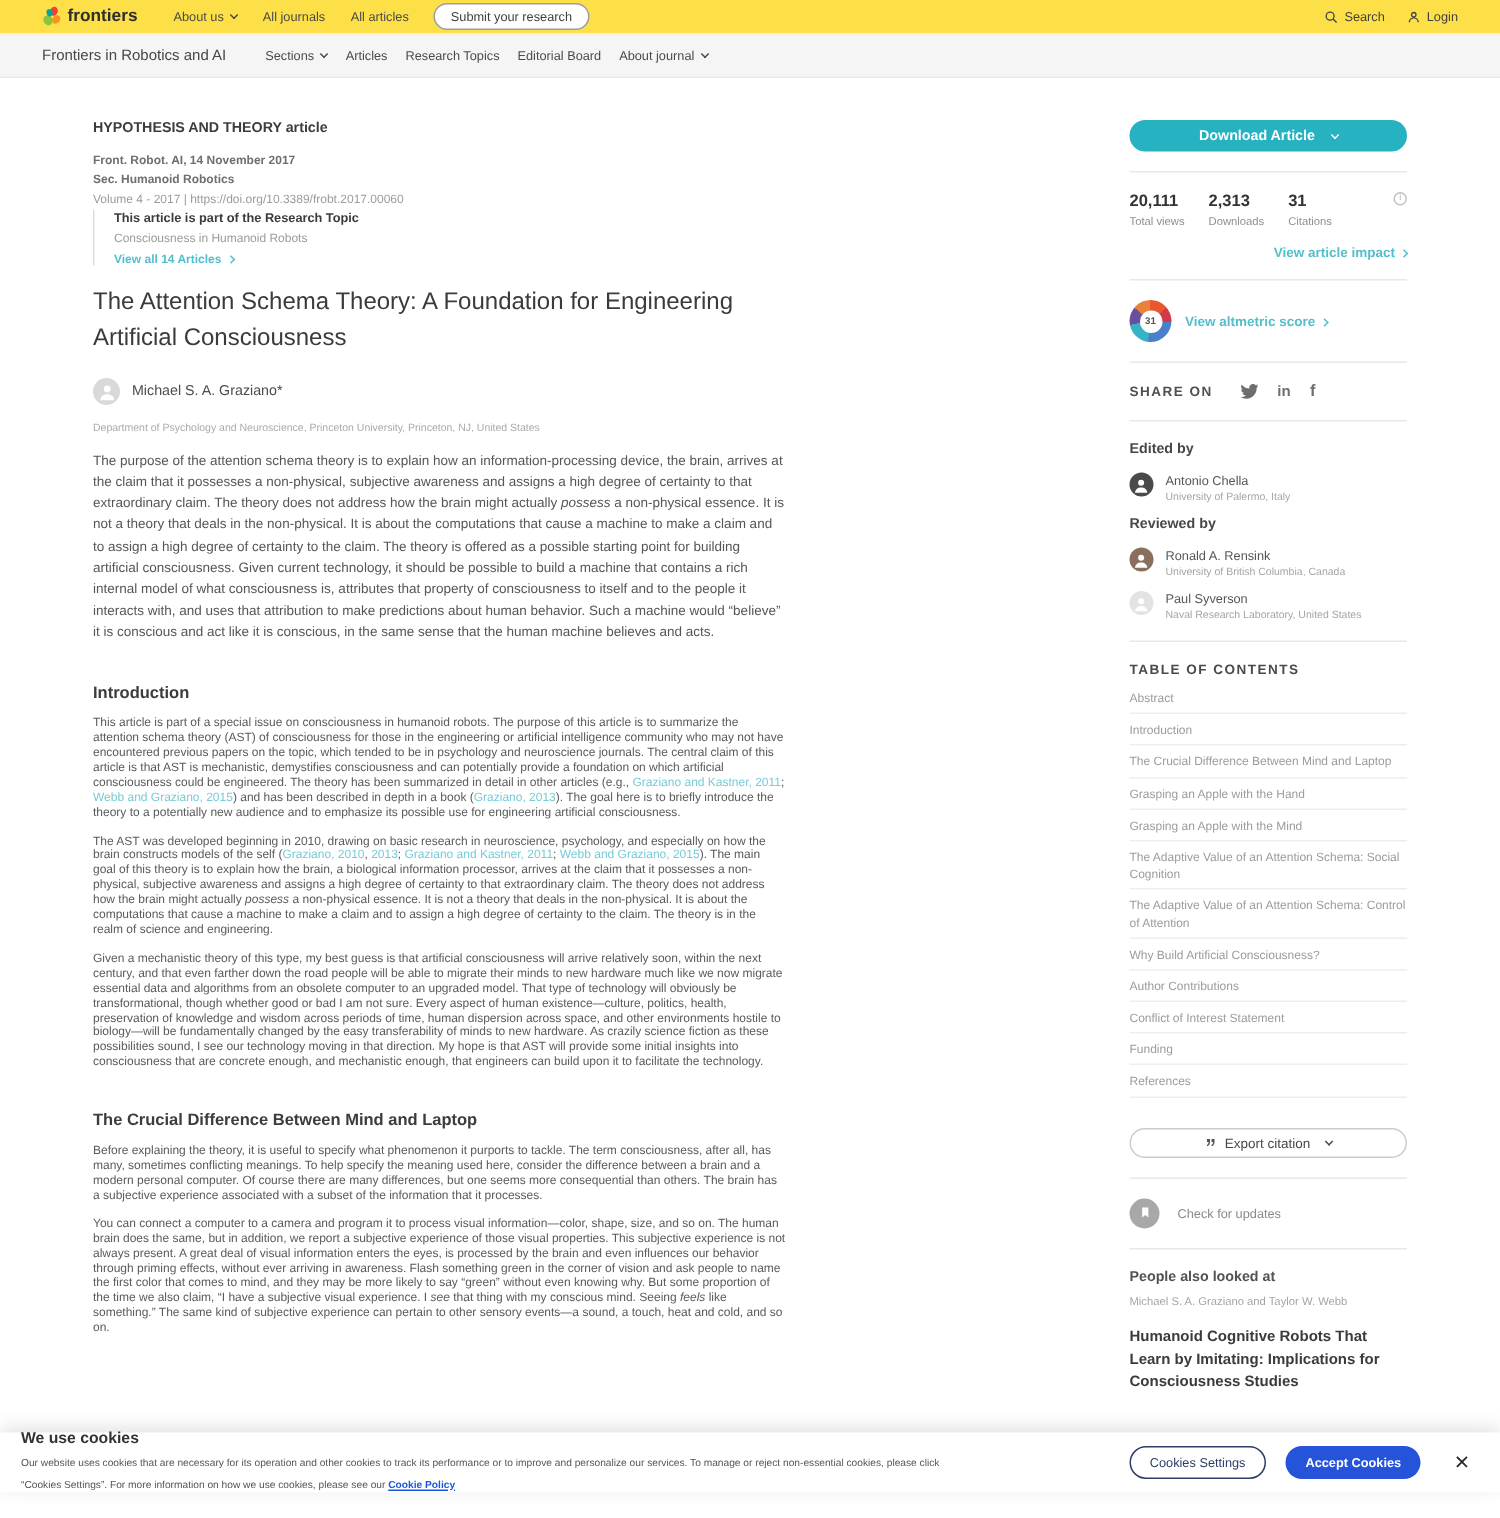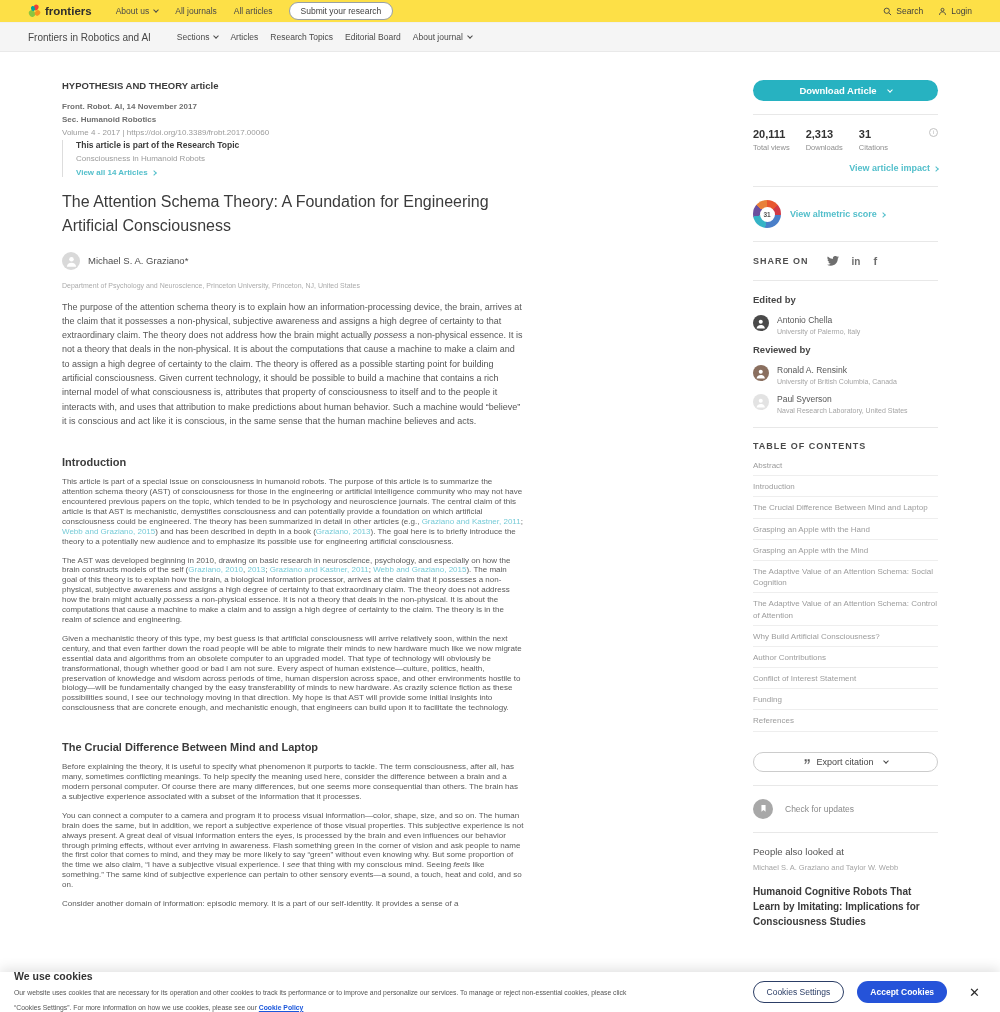--- a/index.html
+++ b/index.html
@@ -78,26 +78,26 @@
   .person { display:flex; gap:8px; margin-bottom:9px; }
   .person-name { font-size:8.5px; color:#565656; cursor:pointer; }
   .person-aff { font-size:7px; color:#a5a5a5; margin-top:3px; }
   .toc-heading { font-size:9px; font-weight:bold; letter-spacing:1px; color:#4a4a4a; margin-bottom:4px; }
   .toc-item { font-size:8px; color:#9c9c9c; padding:5px 0 4px; border-bottom:1px solid #eee; line-height:1.4; cursor:pointer; }
   .export-btn { margin-top:20px; width:100%; height:20px; border:1px solid #ccc; background:#fff; border-radius:11px; display:flex; align-items:center; justify-content:center; gap:5px; font-size:9px; color:#474747; font-family:inherit; cursor:pointer; }
   .updates-row { display:flex; align-items:center; gap:12px; }
   .crossmark { width:20px; height:20px; border-radius:50%; background:#a8a8a8; display:flex; align-items:center; justify-content:center; flex:none; }
   .crossmark svg { width:11px; height:11px; }
   .updates-label { font-size:8.5px; color:#8a8a8a; }
-  .palo-heading { font-size:9.5px; font-weight:normal; color:#525252; }
+  .palo-heading { font-size:9.5px; font-weight:bold; color:#525252; }
   .related-title { font-size:10px; font-weight:bold; color:#3b3b3b; line-height:15px; margin-top:12px; cursor:pointer; }
   .related-authors { font-size:7.5px; color:#a5a5a5; margin-top:6px; }
 
   
-  .cookie { position:fixed; left:0; bottom:0; width:100%; height:40px; background:#fff; box-shadow:0 -3px 12px rgba(0,0,0,.12); display:flex; align-items:center; padding:8px 14px; z-index:10; }
+  .cookie { position:fixed; left:0; bottom:17px; width:100%; height:40px; background:#fff; box-shadow:0 -3px 12px rgba(0,0,0,.12); display:flex; align-items:center; padding:8px 14px; z-index:10; }
   .cookie-left { flex:1; }
   .cookie-h { font-size:10.5px; font-weight:bold; color:#333; }
   .cookie-body { font-size:6.8px; color:#555; line-height:15px; margin-top:3px; max-width:620px; }
   .cookie-link { color:#1a56db; font-weight:bold; text-decoration:underline; cursor:pointer; }
   .cookie-actions { display:flex; align-items:center; gap:13px; }
   .btn-outline { border:1px solid #2c3e66; background:#fff; color:#2c3e66; border-radius:12px; padding:5px 13px; font-size:8.5px; font-family:inherit; cursor:pointer; }
   .btn-primary { border:none; background:#2553d9; color:#fff; border-radius:12px; padding:6px 13px; font-size:8.5px; font-weight:bold; font-family:inherit; cursor:pointer; }
   .close-x { margin-left:22px; margin-right:6px; font-size:13px; color:#2b2b2b; font-weight:bold; cursor:pointer; }
   .close-x::after { content:"✕"; }
 </style>
@@ -203,21 +203,20 @@
     <p class="abstract"><span>The purpose of the attention schema theory is to explain how an information-processing device, the brain, arrives at the claim that it possesses a non-physical, subjective awareness and assigns a high degree of certainty to that extraordinary claim. The theory does not address how the brain might actually </span><span class="it">possess</span><span> a non-physical essence. It is not a theory that deals in the non-physical. It is about the computations that cause a machine to make a claim and to assign a high degree of certainty to the claim. The theory is offered as a possible starting point for building artificial consciousness. Given current technology, it should be possible to build a machine that contains a rich internal model of what consciousness is, attributes that property of consciousness to itself and to the people it interacts with, and uses that attribution to make predictions about human behavior. Such a machine would “believe” it is conscious and act like it is conscious, in the same sense that the human machine believes and acts.</span></p>
 
     <div id="article-body">
         <h2 class="section-h">Introduction</h2>
         <p class="para"><span>This article is part of a special issue on consciousness in humanoid robots. The purpose of this article is to summarize the attention schema theory (AST) of consciousness for those in the engineering or artificial intelligence community who may not have encountered previous papers on the topic, which tended to be in psychology and neuroscience journals. The central claim of this article is that AST is mechanistic, demystifies consciousness and can potentially provide a foundation on which artificial consciousness could be engineered. The theory has been summarized in detail in other articles (e.g., </span><span class="cite-link">Graziano and Kastner, 2011</span><span>; </span><span class="cite-link">Webb and Graziano, 2015</span><span>) and has been described in depth in a book (</span><span class="cite-link">Graziano, 2013</span><span>). The goal here is to briefly introduce the theory to a potentially new audience and to emphasize its possible use for engineering artificial consciousness.</span></p>
         <p class="para"><span>The AST was developed beginning in 2010, drawing on basic research in neuroscience, psychology, and especially on how the brain constructs models of the self (</span><span class="cite-link">Graziano, 2010</span><span>, </span><span class="cite-link">2013</span><span>; </span><span class="cite-link">Graziano and Kastner, 2011</span><span>; </span><span class="cite-link">Webb and Graziano, 2015</span><span>). The main goal of this theory is to explain how the brain, a biological information processor, arrives at the claim that it possesses a non-physical, subjective awareness and assigns a high degree of certainty to that extraordinary claim. The theory does not address how the brain might actually </span><span class="it">possess</span><span> a non-physical essence. It is not a theory that deals in the non-physical. It is about the computations that cause a machine to make a claim and to assign a high degree of certainty to the claim. The theory is in the realm of science and engineering.</span></p>
         <p class="para"><span>Given a mechanistic theory of this type, my best guess is that artificial consciousness will arrive relatively soon, within the next century, and that even farther down the road people will be able to migrate their minds to new hardware much like we now migrate essential data and algorithms from an obsolete computer to an upgraded model. That type of technology will obviously be transformational, though whether good or bad I am not sure. Every aspect of human existence—culture, politics, health, preservation of knowledge and wisdom across periods of time, human dispersion across space, and other environments hostile to biology—will be fundamentally changed by the easy transferability of minds to new hardware. As crazily science fiction as these possibilities sound, I see our technology moving in that direction. My hope is that AST will provide some initial insights into consciousness that are concrete enough, and mechanistic enough, that engineers can build upon it to facilitate the technology.</span></p>
         <h2 class="section-h">The Crucial Difference Between Mind and Laptop</h2>
         <p class="para"><span>Before explaining the theory, it is useful to specify what phenomenon it purports to tackle. The term consciousness, after all, has many, sometimes conflicting meanings. To help specify the meaning used here, consider the difference between a brain and a modern personal computer. Of course there are many differences, but one seems more consequential than others. The brain has a subjective experience associated with a subset of the information that it processes.</span></p>
         <p class="para"><span>You can connect a computer to a camera and program it to process visual information—color, shape, size, and so on. The human brain does the same, but in addition, we report a subjective experience of those visual properties. This subjective experience is not always present. A great deal of visual information enters the eyes, is processed by the brain and even influences our behavior through priming effects, without ever arriving in awareness. Flash something green in the corner of vision and ask people to name the first color that comes to mind, and they may be more likely to say “green” without even knowing why. But some proportion of the time we also claim, “I have a subjective visual experience. I </span><span class="it">see</span><span> that thing with my conscious mind. Seeing </span><span class="it">feels</span><span> like something.” The same kind of subjective experience can pertain to other sensory events—a sound, a touch, heat and cold, and so on.</span></p>
-        <p class="para"><span>Consider another domain of information: episodic memory. It is a part of our self-identity. It provides a sense of a</span></p>
       </div>
   </div>
 
   <aside class="sidebar">
     <button class="dl-btn">
       <span>Download Article</span>
       <i class="chev chev-w"></i>
     </button>
 
     <div class="sb-divider"></div>

